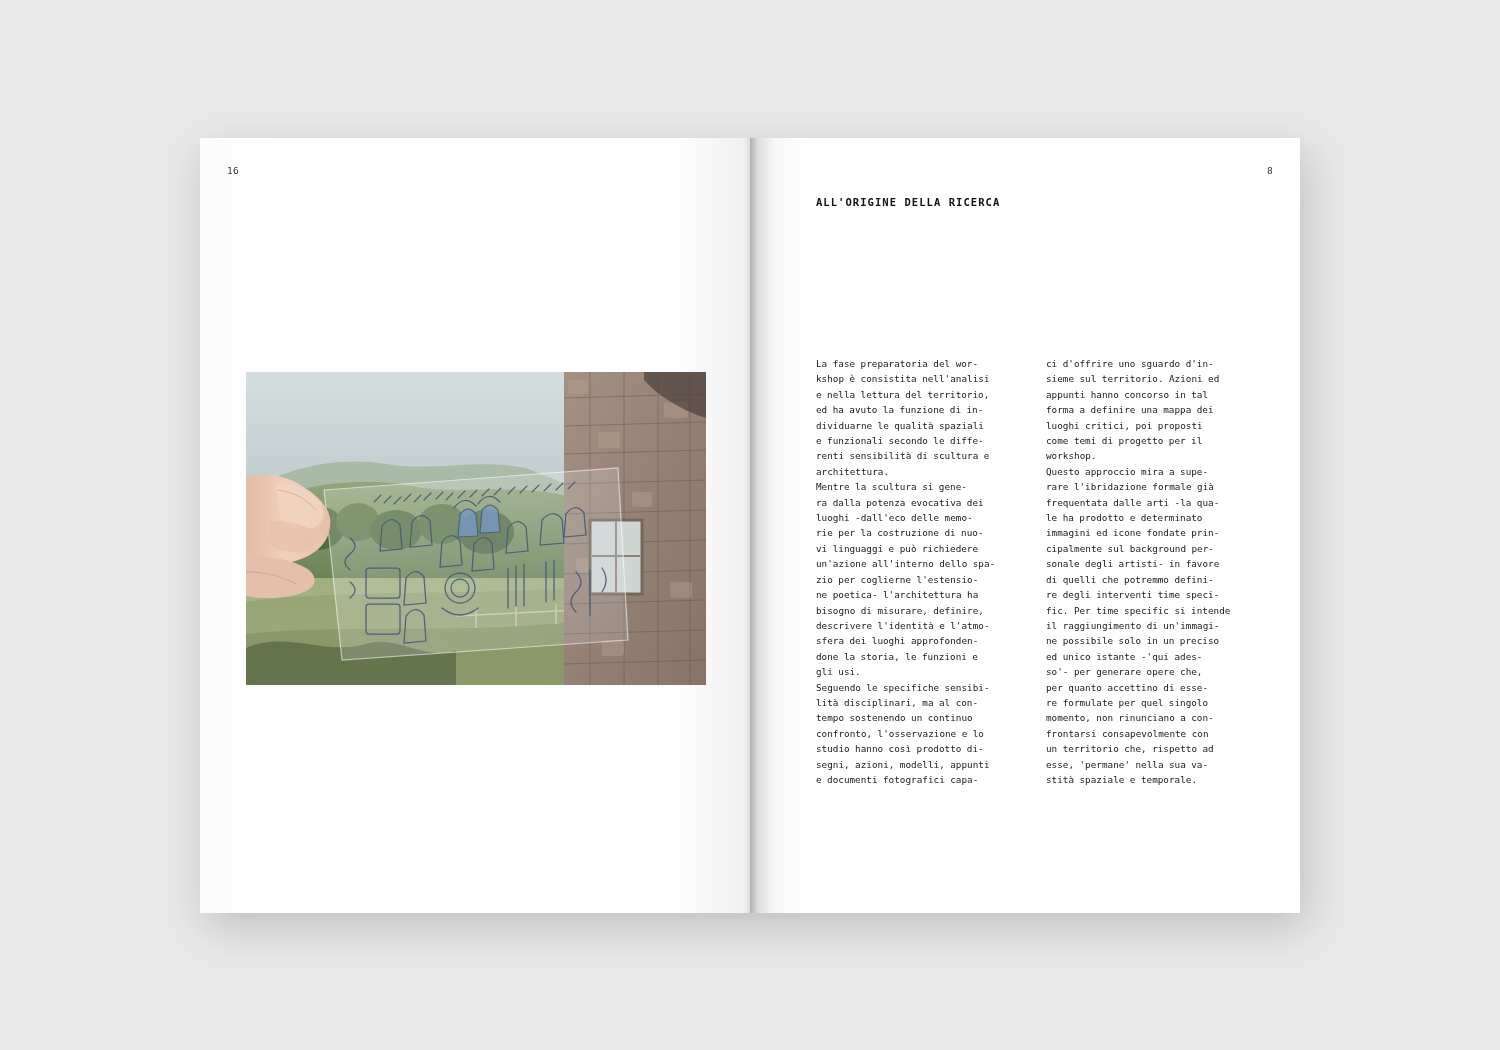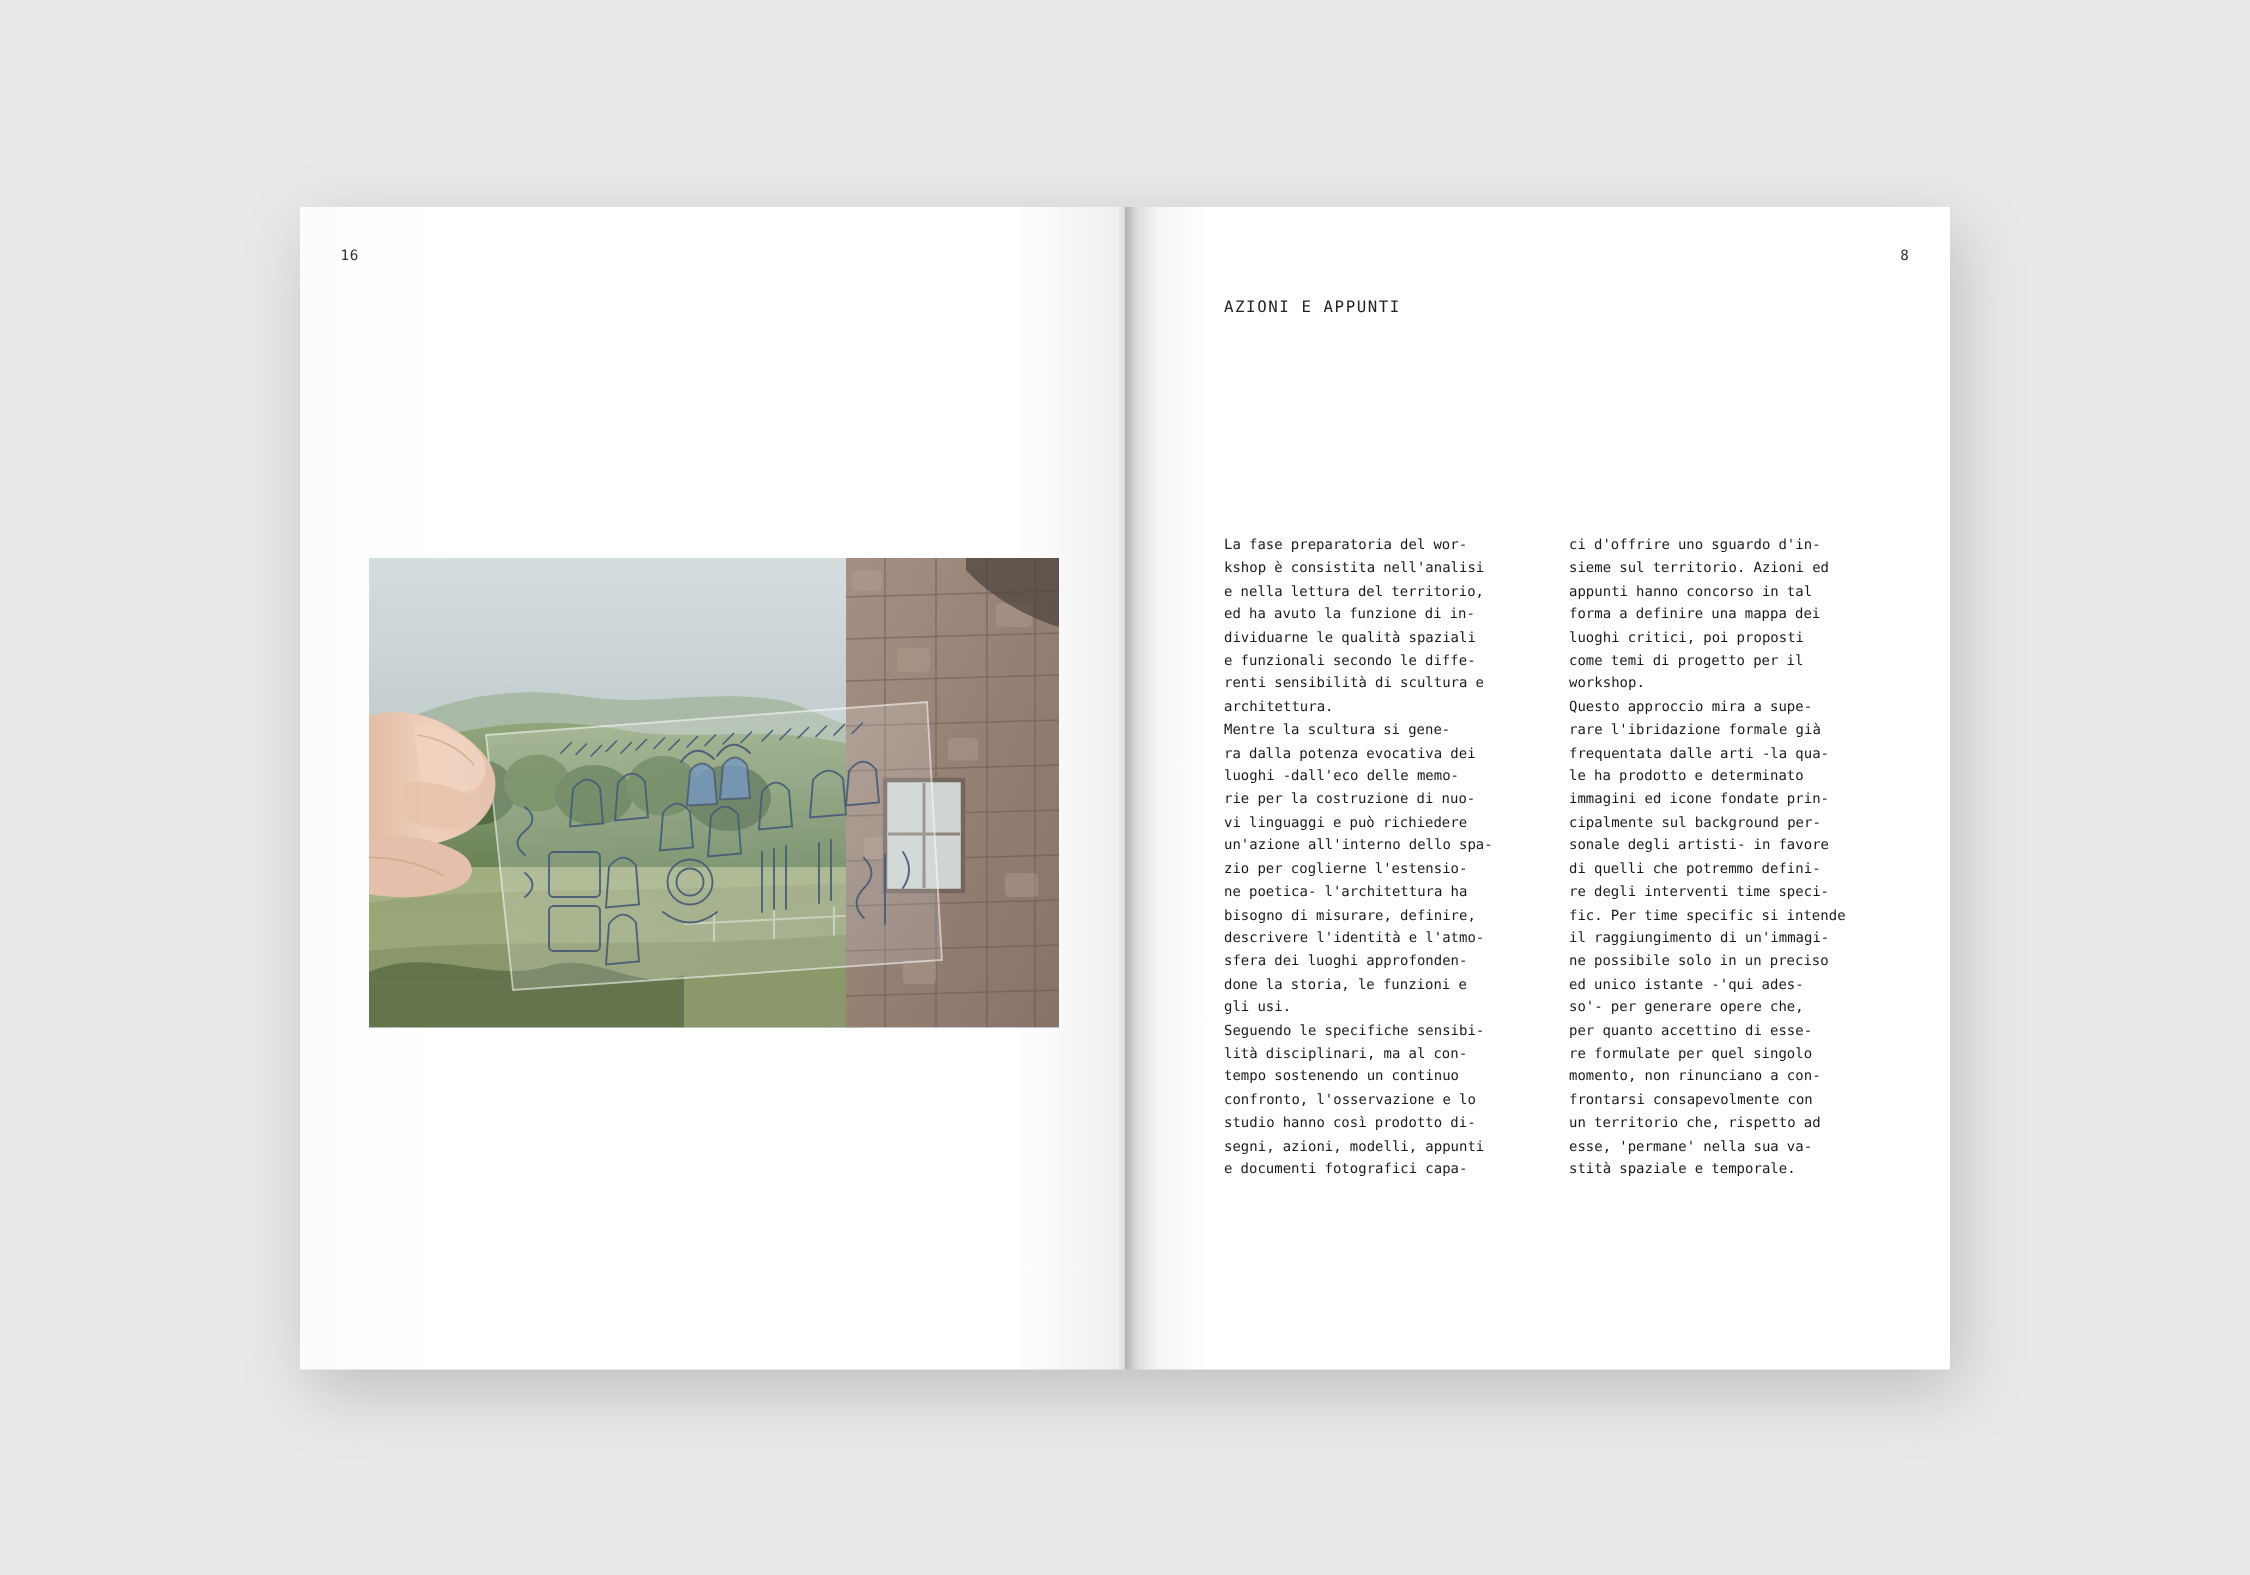--- a/index.html
+++ b/index.html
@@ -315,21 +315,21 @@
           </g>
         </svg>
       </div>
     </div>
 
     <div class="page page-right">
 
       <div class="folio folio-right">8</div>
 
       <div class="headings">
-        <div class="head-sub">AZIONI E APPUNTI</div>
+        <div class="head-main">ALL'ORIGINE DELLA RICERCA</div>
       </div>
 
       <div class="columns">
         <div class="col">La fase preparatoria del wor-
 kshop è consistita nell'analisi
 e nella lettura del territorio,
 ed ha avuto la funzione di in-
 dividuarne le qualità spaziali
 e funzionali secondo le diffe-
 renti sensibilità di scultura e

